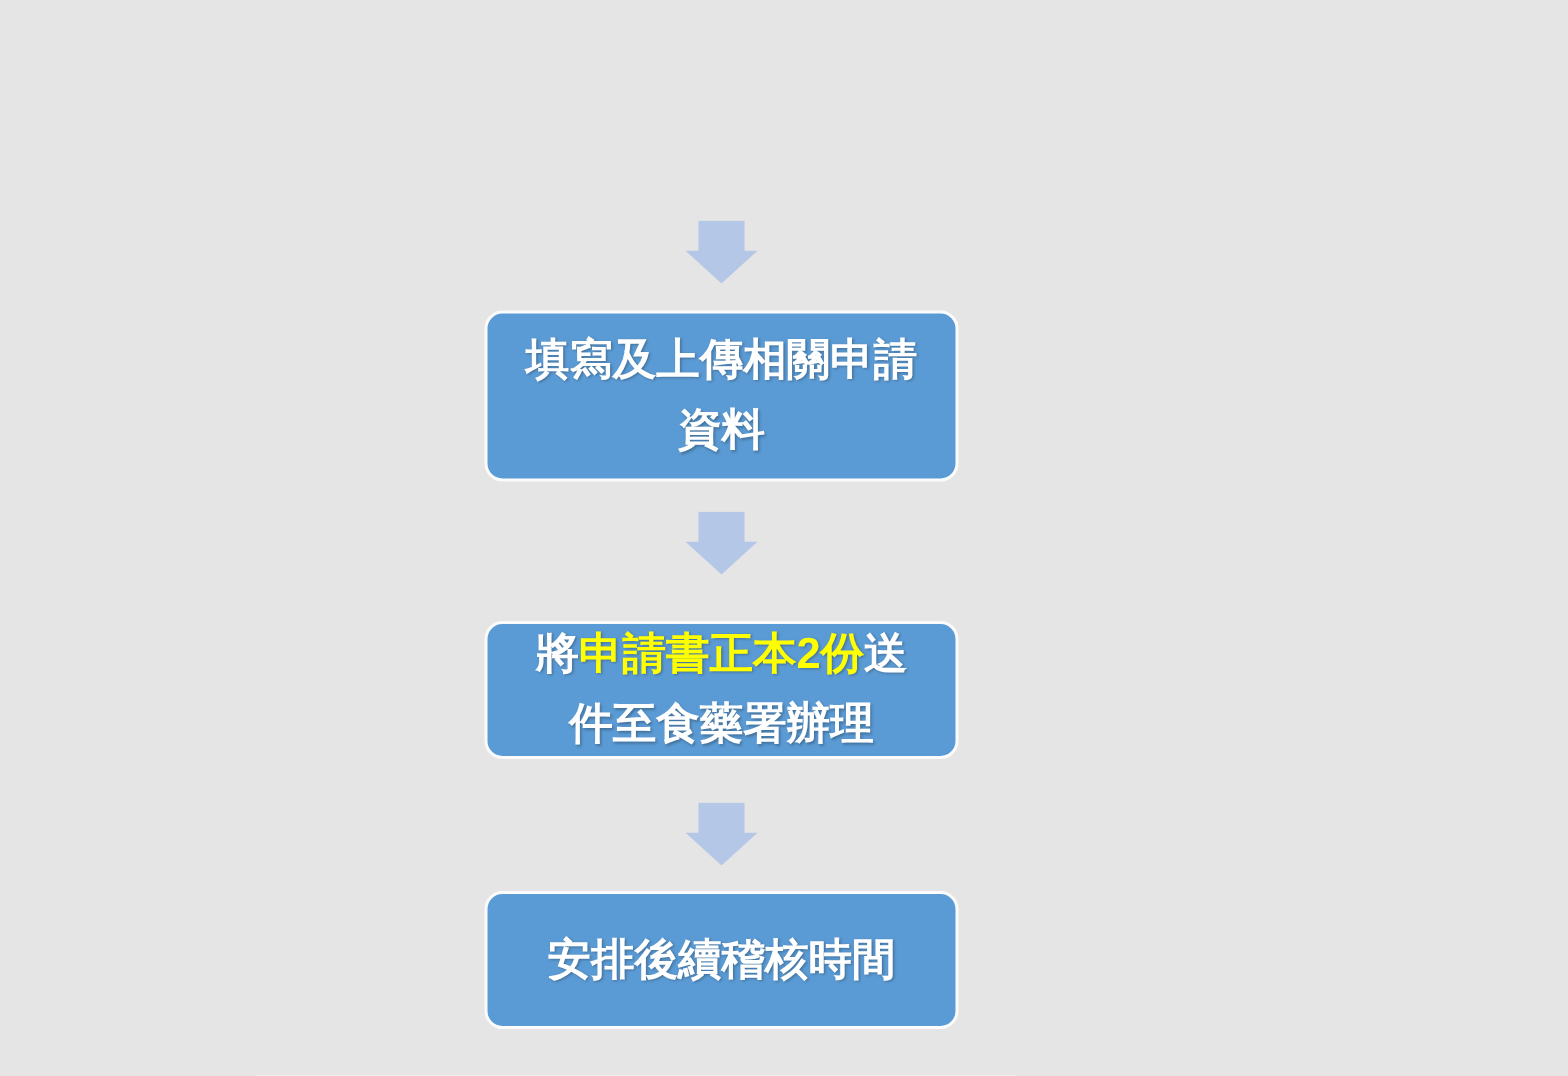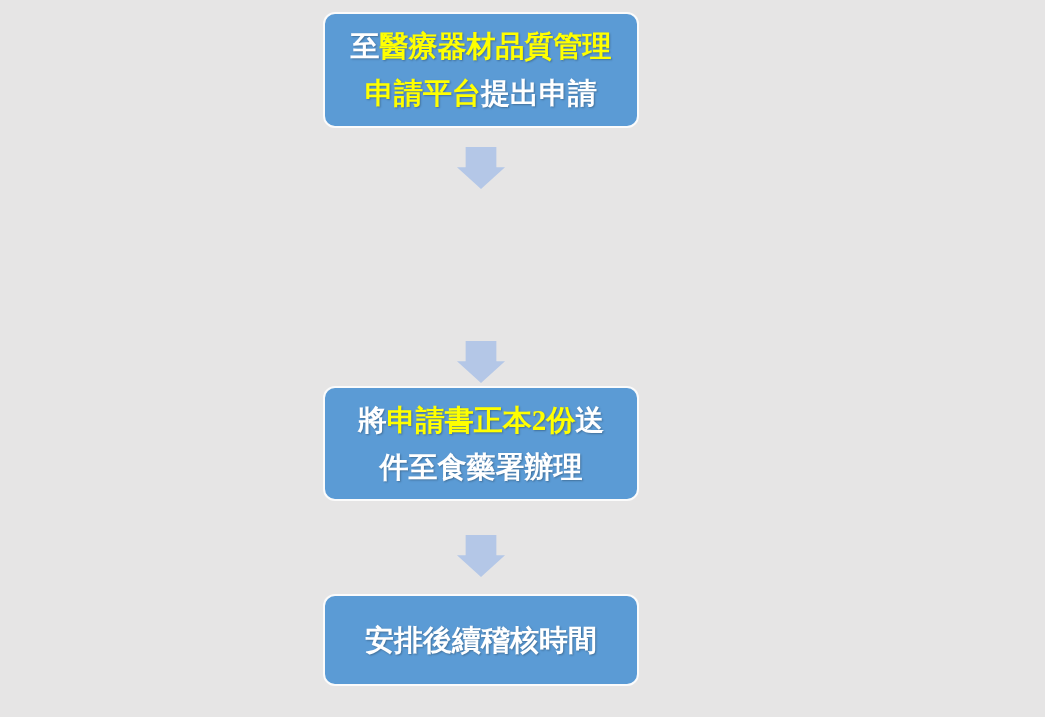--- a/index.html
+++ b/index.html
@@ -48,35 +48,35 @@
     width: 48px;
     height: 42px;
     background: var(--arrow-color, #b4c7e7);
     -webkit-clip-path: polygon(18% 0, 82% 0, 82% 48%, 100% 48%, 50% 100%, 0 48%, 18% 48%);
     clip-path: polygon(18% 0, 82% 0, 82% 48%, 100% 48%, 50% 100%, 0 48%, 18% 48%);
   }
   #box-1 { top: 12px; }
   #arrow-1 { top: 147px; }
   #box-2 { top: 207px; height: 114px; }
   #arrow-2 { top: 341px; }
-  #box-3 { top: 386px; height: 115px; font-family: Liberation Serif, serif; }
+  #box-3 { top: 414px; height: 92px; }
   #arrow-3 { top: 535px; }
   #box-4 { top: 594px; height: 92px; }
 </style>
 </head>
 <body>
 
 <div class="canvas">
 
-  <div class="flow-box" id="box-1">
-    <div class="box-text"><span>至</span><span class="hl">醫療器材品質管理申請平台</span><span>提出申請</span></div>
-  </div>
 
   <div class="down-arrow" id="arrow-1"></div>
 
+  <div class="flow-box" id="box-2">
+    <div class="box-text"><span>填寫及上傳相關申請資料</span></div>
+  </div>
 
   <div class="down-arrow" id="arrow-2"></div>
 
   <div class="flow-box" id="box-3">
     <div class="box-text"><span>將</span><span class="hl">申請書正本2份</span><span>送件至食藥署辦理</span></div>
   </div>
 
   <div class="down-arrow" id="arrow-3"></div>
 
   <div class="flow-box" id="box-4">

